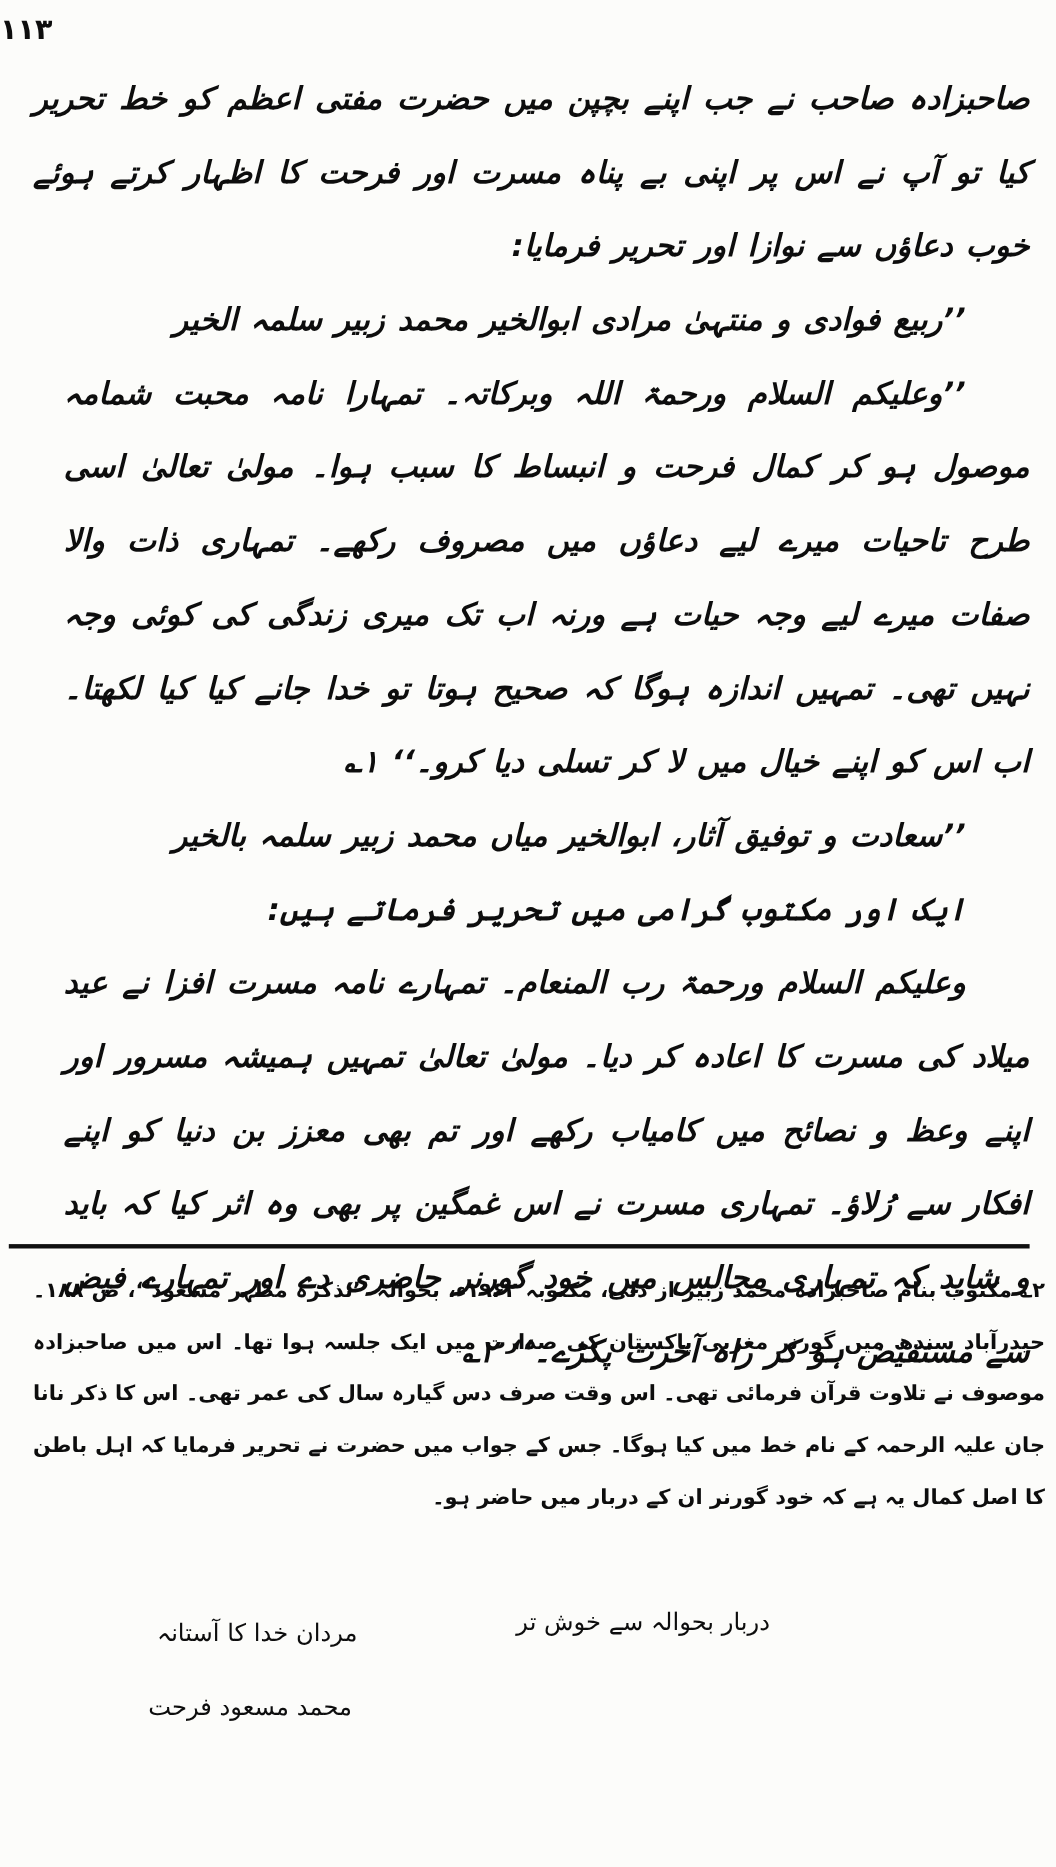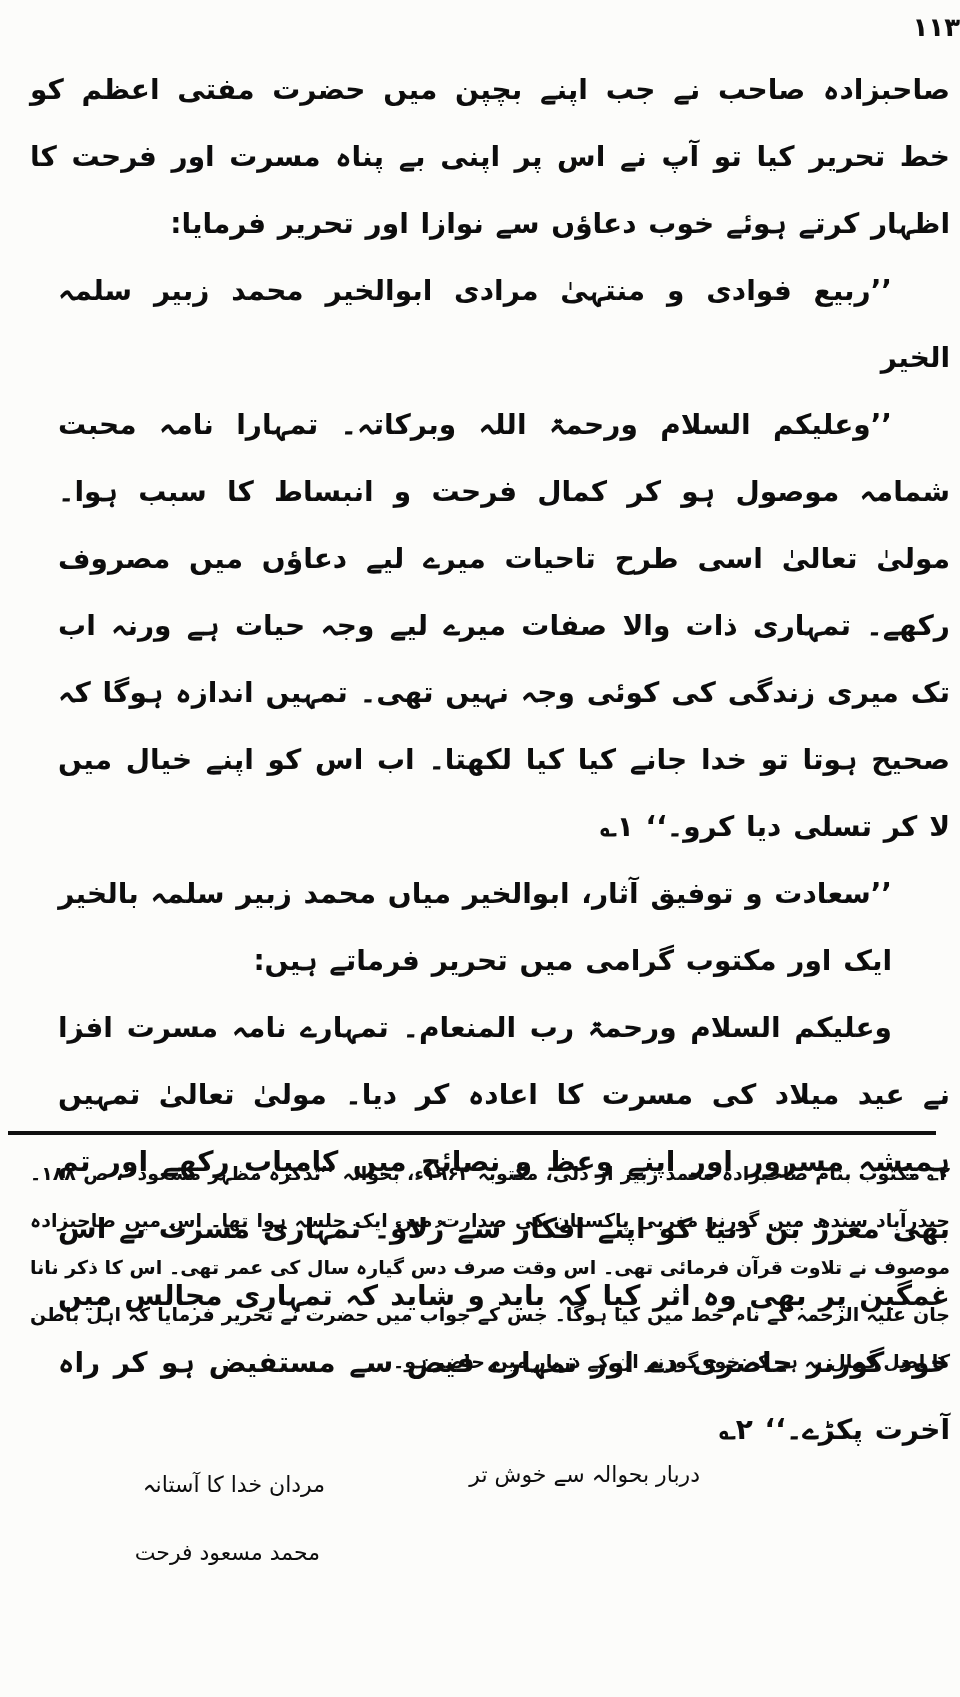--- a/index.html
+++ b/index.html
@@ -16,30 +16,31 @@
     color: #0d0d0d;
     font-family: "DejaVu Sans", sans-serif;
     direction: rtl;
     overflow: hidden;
   }
   .page-number {
     position: absolute;
     top: 12px;
     left: 0;
     right: 0;
-    text-align: right;
+    text-align: left;
     font-size: 26px;
     font-weight: bold;
     letter-spacing: 2px;
   }
   .body-text {
     position: absolute;
     top: 56px;
-    right: 10px;
+    right: 24px;
     left: 30px;
+    font-style: italic;
   }
   .para {
     font-size: 28px;
     font-weight: bold;
     line-height: 67px;
     text-align: justify;
     margin: 0;
     word-spacing: 2px;
   }
   .para.indent {

